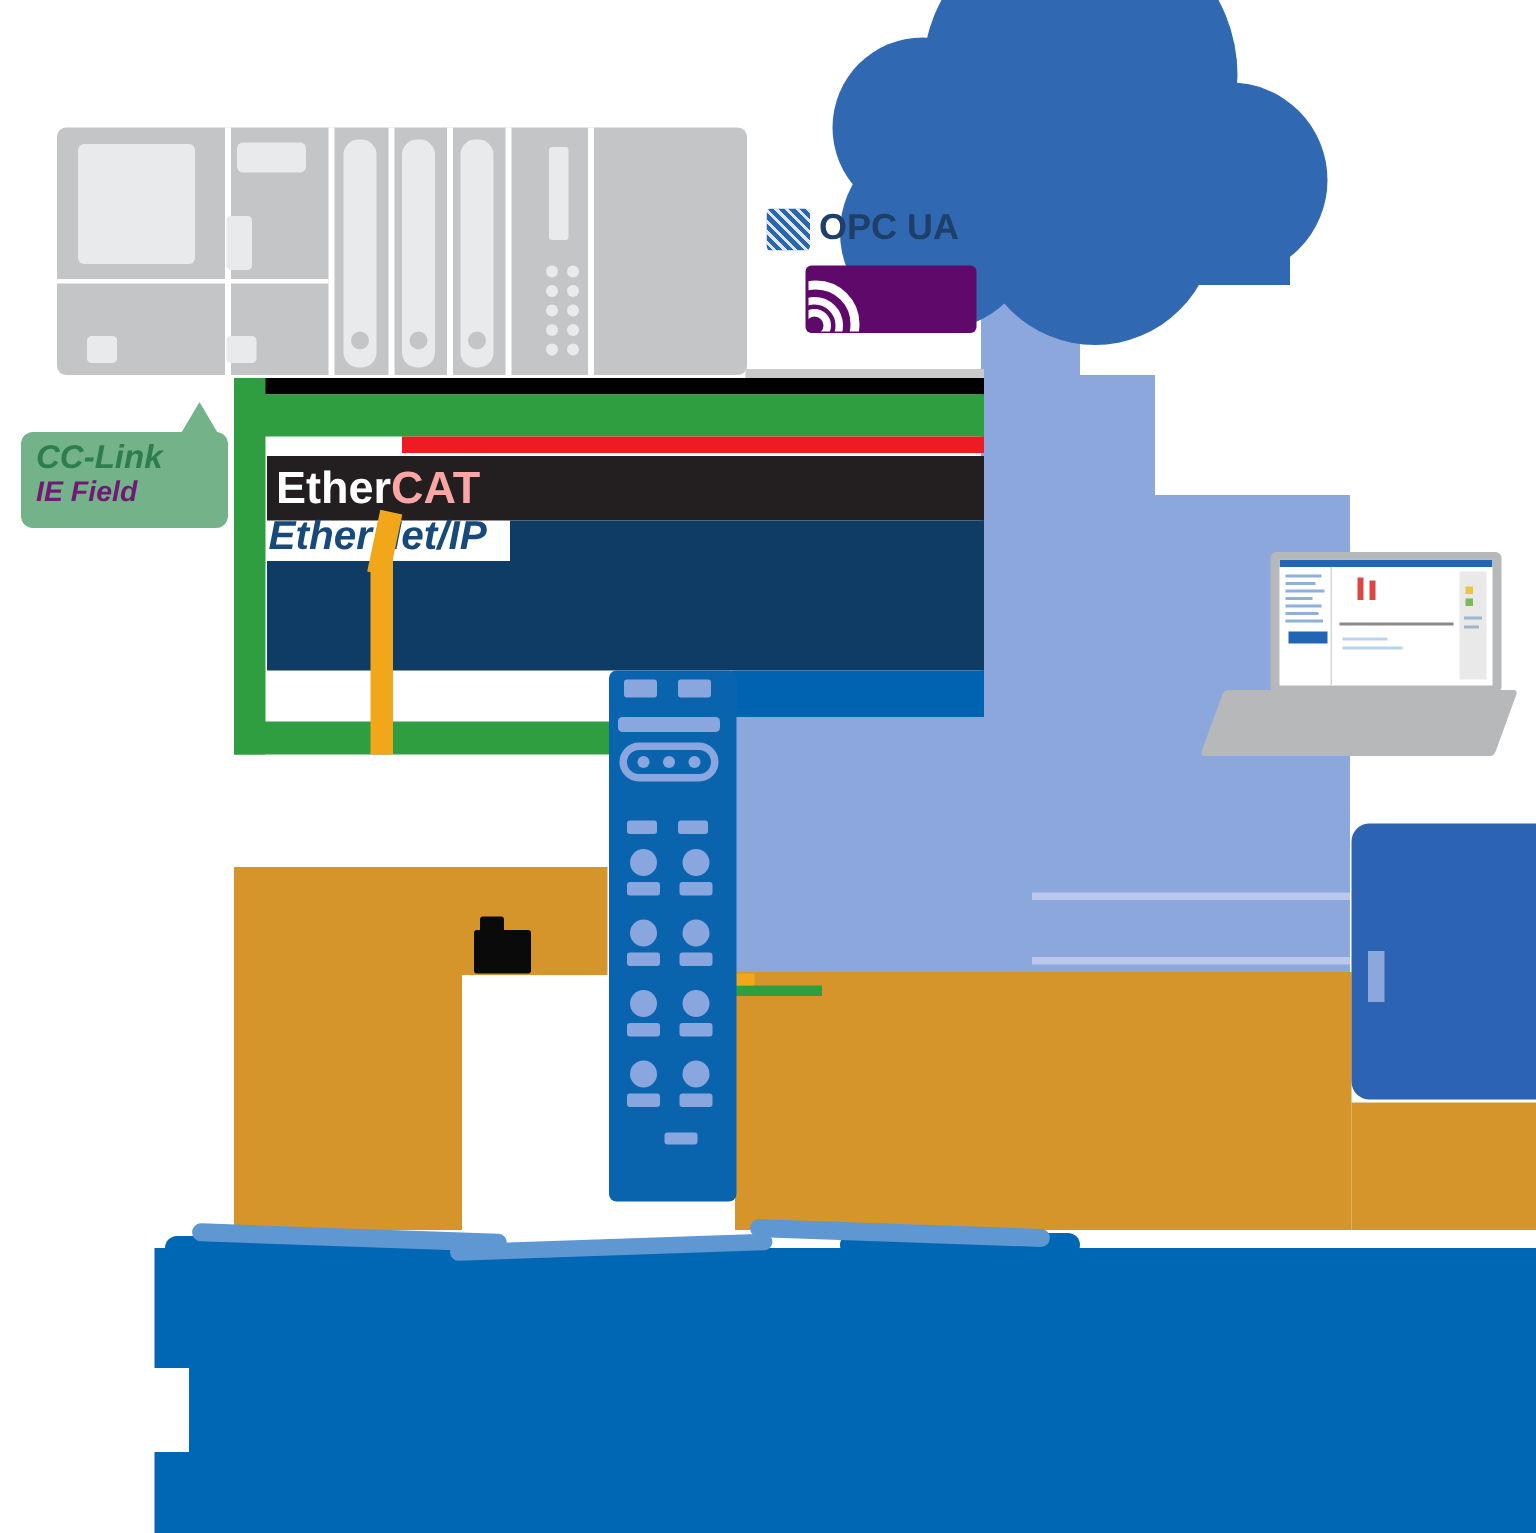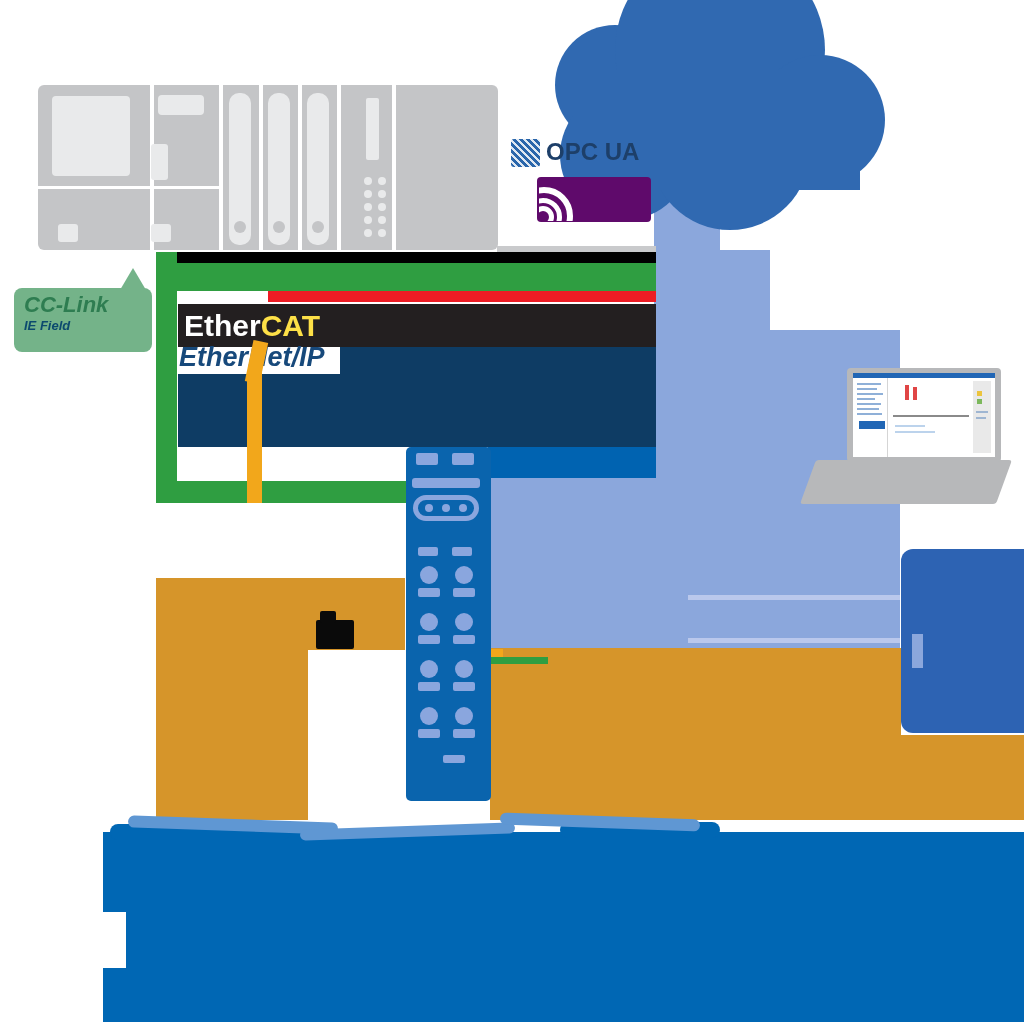--- a/index.html
+++ b/index.html
@@ -79,35 +79,35 @@
   </div>
   <div class="abs" style="left:497px;top:246px;width:159px;height:7px;background:#c9cacc;"></div>
 
   <div class="abs" style="left:157px;top:252px;width:499px;height:11px;background:#000;"></div>
   <div class="abs" style="left:156px;top:263px;width:500px;height:28px;background:#2f9e41;"></div>
   <div class="abs" style="left:156px;top:252px;width:21px;height:251px;background:#2f9e41;"></div>
   <div class="abs" style="left:156px;top:481px;width:251px;height:22px;background:#2f9e41;"></div>
   <div class="abs" style="left:268px;top:291px;width:388px;height:11px;background:#ed1c24;"></div>
   <div class="abs" style="left:178px;top:304px;width:478px;height:43px;background:#231f20;">
     <div class="abs txt" style="left:6px;top:0;height:43px;line-height:43px;font-size:30px;font-weight:bold;">
-      <span style="color:#ffffff;">Ether</span><span style="color:#fde047;">CAT</span>
+      <span style="color:#ffffff;">Ether</span><span style="color:#fca5a5;">CAT</span>
     </div>
   </div>
   <div class="abs" style="left:340px;top:347px;width:316px;height:30px;background:#0e3c64;"></div>
   <div class="abs" style="left:178px;top:374px;width:478px;height:73px;background:#0e3c64;"></div>
   <div class="abs" style="left:488px;top:447px;width:168px;height:31px;background:#0063b1;"></div>
   <div class="abs txt" style="left:179px;top:342px;font-size:27px;font-weight:bold;font-style:italic;color:#17497b;">EtherNet/IP</div>
 
   <div class="abs" style="left:249px;top:341px;width:15px;height:42px;background:#f2a71b;transform:rotate(12deg);"></div>
   <div class="abs" style="left:247px;top:372px;width:15px;height:131px;background:#f2a71b;"></div>
 
   <div class="abs" style="left:120px;top:268px;width:0;height:0;border-left:13px solid transparent;border-right:13px solid transparent;border-bottom:22px solid #74b389;"></div>
   <div class="abs" style="left:14px;top:288px;width:138px;height:64px;background:#74b389;border-radius:8px;padding:4px 0 0 10px;box-sizing:border-box;">
     <div class="txt" style="font-size:22px;font-weight:bold;font-style:italic;color:#2e7d51;">CC-Link</div>
-    <div class="txt" style="font-size:13px;font-weight:bold;font-style:italic;color:#0c4a6e;">IE Field</div>
+    <div class="txt" style="font-size:19px;font-weight:bold;font-style:italic;color:#701a75;">IE Field</div>
   </div>
 
   <div class="abs" style="left:511px;top:139px;width:29px;height:28px;border-radius:3px;background:#2a66ab;
               background-image:repeating-linear-gradient(45deg, rgba(255,255,255,0) 0 3px, rgba(255,255,255,0.85) 3px 5px);"></div>
   <div class="abs txt" style="left:546px;top:138px;font-size:24px;font-weight:bold;color:#1d3f69;">OPC UA</div>
   <div class="abs" style="left:537px;top:177px;width:114px;height:45px;background:#5f0a6b;border-radius:4px;">
     <div class="abs" style="left:2px;top:1px;width:46px;height:43px;overflow:hidden;">
       <span class="arc" style="width:12px;height:12px;left:-7px;bottom:-7px;"></span>
       <span class="arc" style="width:28px;height:28px;left:-15px;bottom:-15px;"></span>
       <span class="arc" style="width:46px;height:46px;left:-24px;bottom:-24px;border-width:6px;"></span>

